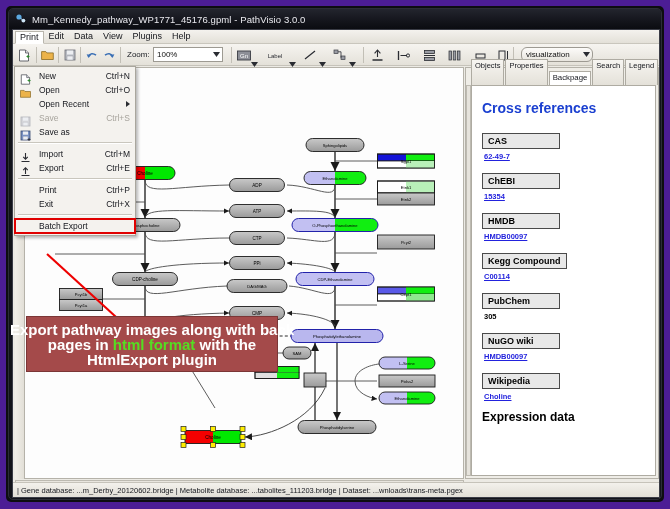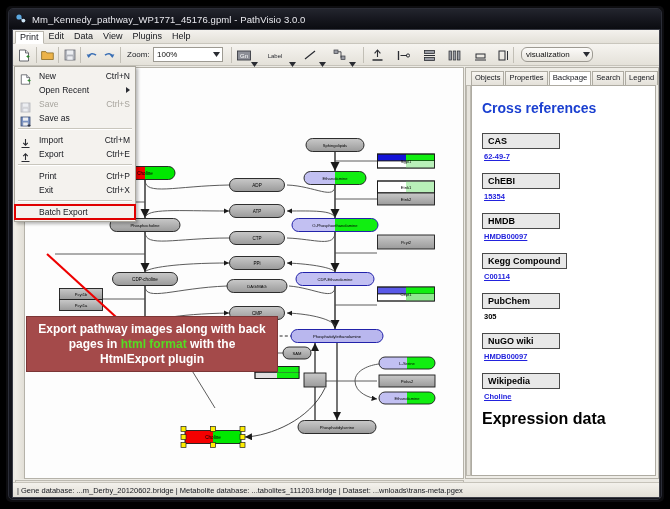--- a/index.html
+++ b/index.html
@@ -1,17 +1,17 @@
 <!DOCTYPE html>
 <html><head>
 <meta charset="utf-8">
 <style>
   html,body{margin:0;padding:0;background:#ffffff;}
   body{width:670px;height:509px;overflow:hidden;font-family:"Liberation Sans",sans-serif;}
-  #root{position:relative;width:670px;height:509px;background:#000000;}
+  #root{position:relative;width:670px;height:509px;background:#4c1d95;}
 
   
   .win-shadow{position:absolute;left:6px;top:6px;width:658px;height:496px;background:#0d0d10;border-radius:5px;}
   .win{position:absolute;left:8px;top:8px;width:654px;height:492px;background:#12131a;border-radius:5px;
        border:1px solid #2b2d37;box-sizing:border-box;overflow:hidden;}
 
   
   .titlebar{position:absolute;left:0;top:0;width:100%;height:20px;
             background:linear-gradient(180deg,#23252e 0%,#15161d 55%,#0b0c11 100%);
             display:flex;align-items:center;padding-left:6px;box-sizing:border-box;}
@@ -64,33 +64,33 @@
   .ruler-l{position:absolute;left:2px;top:37px;width:9px;height:412px;
            background:linear-gradient(90deg,#f1efe9,#e2dfd7);border-right:1px solid #bdbab1;}
   .canvas{position:absolute;left:11px;top:37px;width:440px;height:412px;background:#fdfdfd;
           border:1px solid #b5b2a9;box-sizing:border-box;overflow:hidden;}
 
   
   .side{position:absolute;left:452px;top:37px;width:194px;height:412px;background:#efede7;
         border:1px solid #b5b2a9;box-sizing:border-box;}
   .side-tabs{position:absolute;left:5px;top:3px;right:2px;height:14px;display:flex;align-items:flex-end;}
   .s-tab{font-size:7.5px;color:#15171d;background:linear-gradient(180deg,#f7f5f1,#e4e1d9);
-         border:1px solid #aeaba2;border-bottom:none;padding:1px 3px 2px 3px;margin-right:1px;
+         border:1px solid #aeaba2;border-bottom:none;padding:1px 3px 14px 3px;margin-right:1px;
          line-height:10px;white-space:nowrap;}
   .s-tab.sel{background:#ffffff;padding-bottom:2px;position:relative;top:0px;font-size:7.8px;}
   .side-body{position:absolute;left:5px;top:17px;right:2px;bottom:2px;background:#ffffff;
              border:1px solid #aeaba2;box-sizing:border-box;overflow:hidden;padding:8px 8px 0 10px;}
   .xref-title{font-size:14px;font-weight:bold;color:#1a3fd0;margin:6px 0 14px 0;
               font-family:"Liberation Sans",sans-serif;}
   .xref-hdr{display:inline-block;min-width:78px;background:#e8e8e8;border:1px solid #4a4a4a;
             font-size:9px;font-weight:bold;color:#000;padding:2px 5px;box-sizing:border-box;}
   .xref-val{font-size:7.5px;margin:3px 0 9px 2px;}
   .xref-val a{color:#2222dd;text-decoration:underline;font-weight:bold;}
   .xref-val.plain{color:#000;font-weight:bold;}
-  .expr-title{font-size:16px;font-weight:bold;color:#000;margin-top:6px;}
+  .expr-title{font-size:12px;font-weight:bold;color:#000;margin-top:6px;}
   .side-scroll{position:absolute;left:0px;top:17px;width:5px;bottom:2px;background:#e6e3dc;border:1px solid #bdbab1;box-sizing:border-box;}
 
   
   .hscroll{position:absolute;left:2px;top:450px;width:449px;height:11px;background:#e9e6df;
            border:1px solid #bdbab1;box-sizing:border-box;}
   .hs-thumb{position:absolute;left:13px;top:1px;width:280px;height:7px;
             background:linear-gradient(180deg,#fafafa,#d8d5cd);border:1px solid #aeaba2;box-sizing:border-box;}
   .hs-arrow{position:absolute;top:0px;width:11px;height:9px;display:flex;align-items:center;justify-content:center;}
   .statusbar{position:absolute;left:0px;top:452px;width:100%;height:15px;
              background:linear-gradient(180deg,#f3f1ec,#e2dfd7);border-top:1px solid #c6c3ba;
@@ -98,21 +98,21 @@
   .status-txt{font-size:7.5px;color:#15171d;padding-left:4px;white-space:nowrap;}
 
   
   .nodetext{font-family:"Liberation Sans",sans-serif;font-size:4.6px;fill:#000;text-anchor:middle;dominant-baseline:central;}
   .nodetext.sm{font-size:4.1px;}
 
   
   .callout{position:absolute;left:13px;top:286px;width:252px;height:56px;background:#a44a4a;
            border:1px solid #7b3636;box-sizing:border-box;display:flex;flex-direction:column;
            align-items:center;justify-content:center;z-index:20;}
-  .callout div{color:#ffffff;font-size:12px;font-weight:bold;line-height:15px;text-align:center;
+  .callout div{color:#ffffff;font-size:15px;font-weight:bold;line-height:15px;text-align:center;
                font-family:"Liberation Sans",sans-serif;white-space:nowrap;}
   .callout .hl{color:#55dd22;}
 </style>
 </head>
 <body>
 
 <div id="root">
   <div class="win-shadow"></div>
 
   <div class="win">
@@ -596,20 +596,29 @@
             <svg width="11" height="11" viewBox="0 0 11 11">
                 <path d="M1.3 .8h5.4l2.9 2.8v6.6h-8.3z" fill="#fff" stroke="#55575e" stroke-width=".8"></path>
                 <path d="M6.7 .8v2.8h2.9" fill="#dcdde1" stroke="#55575e" stroke-width=".7"></path>
                 <path d="M7.6 6.5h3M9.1 5v3" stroke="#2c8a2c" stroke-width=".9"></path>
               </svg>
           </span>
           <span class="lbl">New</span>
           <span class="acc">Ctrl+N</span>
         </div>
         <div class="dd-row">
+          <span class="ico">
+            <svg width="11" height="10" viewBox="0 0 11 10">
+                <path d="M.5 1.4h3.6l.9 1.1h5.5v5.8H.5z" fill="#ecb34a" stroke="#8a6a22" stroke-width=".7"></path>
+              </svg>
+          </span>
+          <span class="lbl">Open</span>
+          <span class="acc">Ctrl+O</span>
+        </div>
+        <div class="dd-row">
           <span class="lbl">Open Recent</span>
           <span class="dd-sub"></span>
         </div>
         <div class="dd-row disabled">
           <span class="ico">
             <svg width="11" height="11" viewBox="0 0 11 11">
                 <rect x="1" y="1" width="9" height="9" fill="#d5d6da" stroke="#b2b4ba" stroke-width=".8"></rect>
                 <rect x="3" y="1.5" width="5" height="3.2" fill="#eceef2"></rect>
                 <rect x="3" y="6.2" width="5" height="3.6" fill="#eceef2" stroke="#c6c8ce" stroke-width=".5"></rect>
               </svg>

